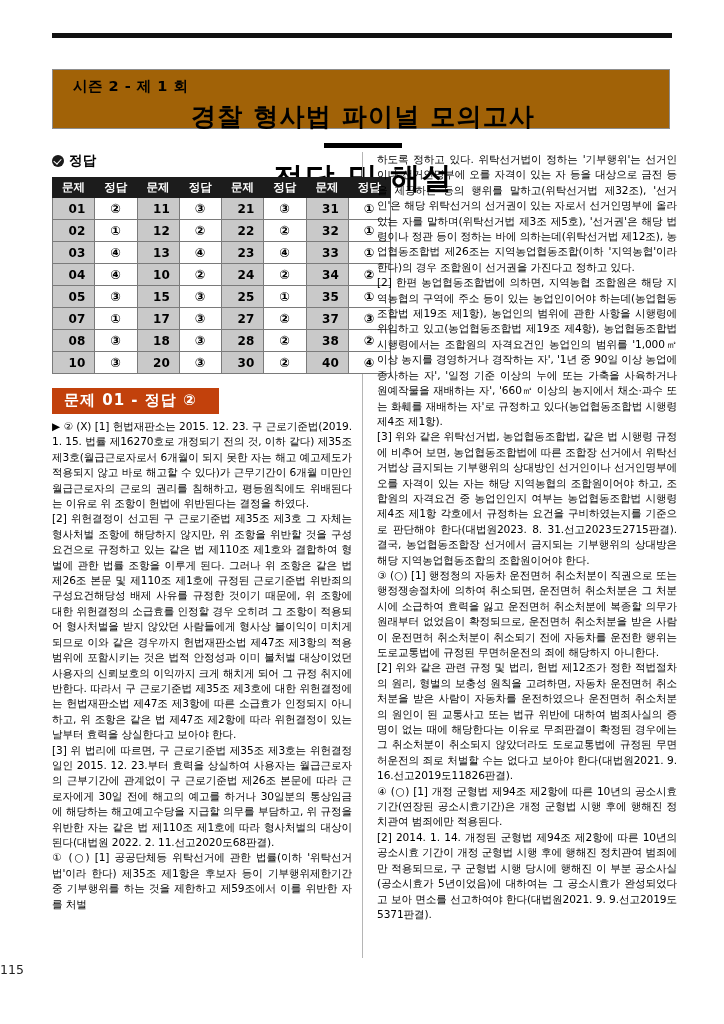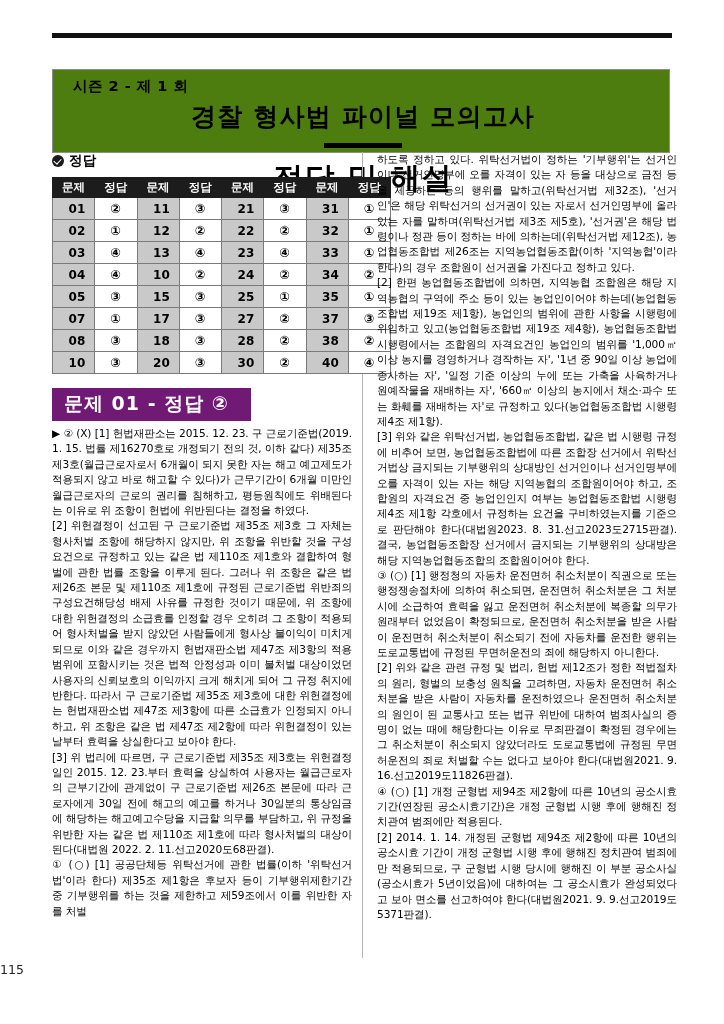--- a/index.html
+++ b/index.html
@@ -32,24 +32,24 @@
     height: 5px;
     background: #111111;
   }
 
   
   .title-box {
     position: absolute;
     left: 52px;
     top: 69px;
     width: 618px;
-    height: 84px;
+    height: 60px;
     border: 1px solid #8d8d8d;
     box-sizing: border-box;
-    background: #4d7c0f;
+    background: #a16207;
   }
   .season-line {
     position: absolute;
     left: 20px;
     top: 7px;
     font-size: 14.5px;
     font-weight: bold;
     letter-spacing: 0.5px;
     white-space: nowrap;
   }
@@ -159,23 +159,23 @@
     padding-left: 8px;
   }
   table.answer-table td.ans {
     background: #ffffff;
     font-size: 12.5px;
   }
 
   
   .q-bar {
     display: inline-block;
-    background: #701a75;
+    background: #c2410c;
     color: #ffffff;
-    font-size: 19px;
+    font-size: 15px;
     font-weight: bold;
     padding: 3px 22px 4px 12px;
     letter-spacing: 1px;
     margin-top: 14px;
     margin-bottom: 5px;
   }
 
   
   .para {
     font-size: 10.6px;

